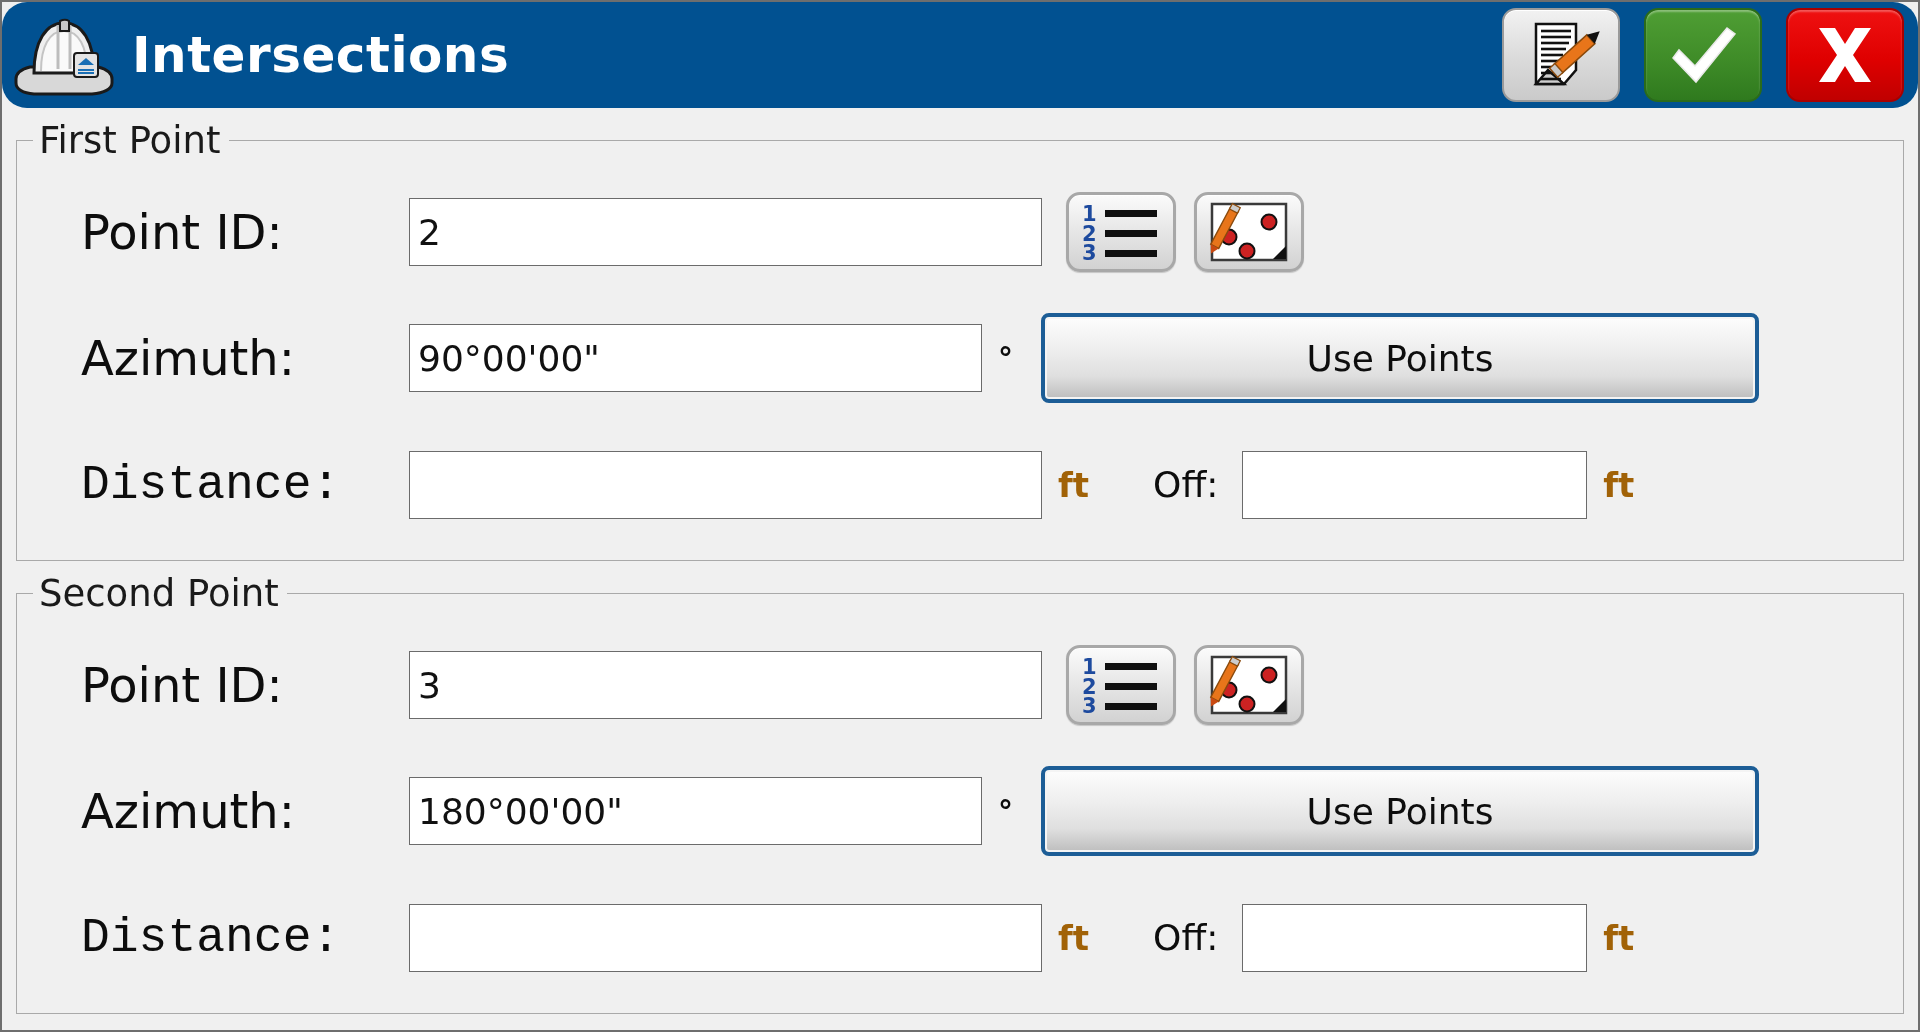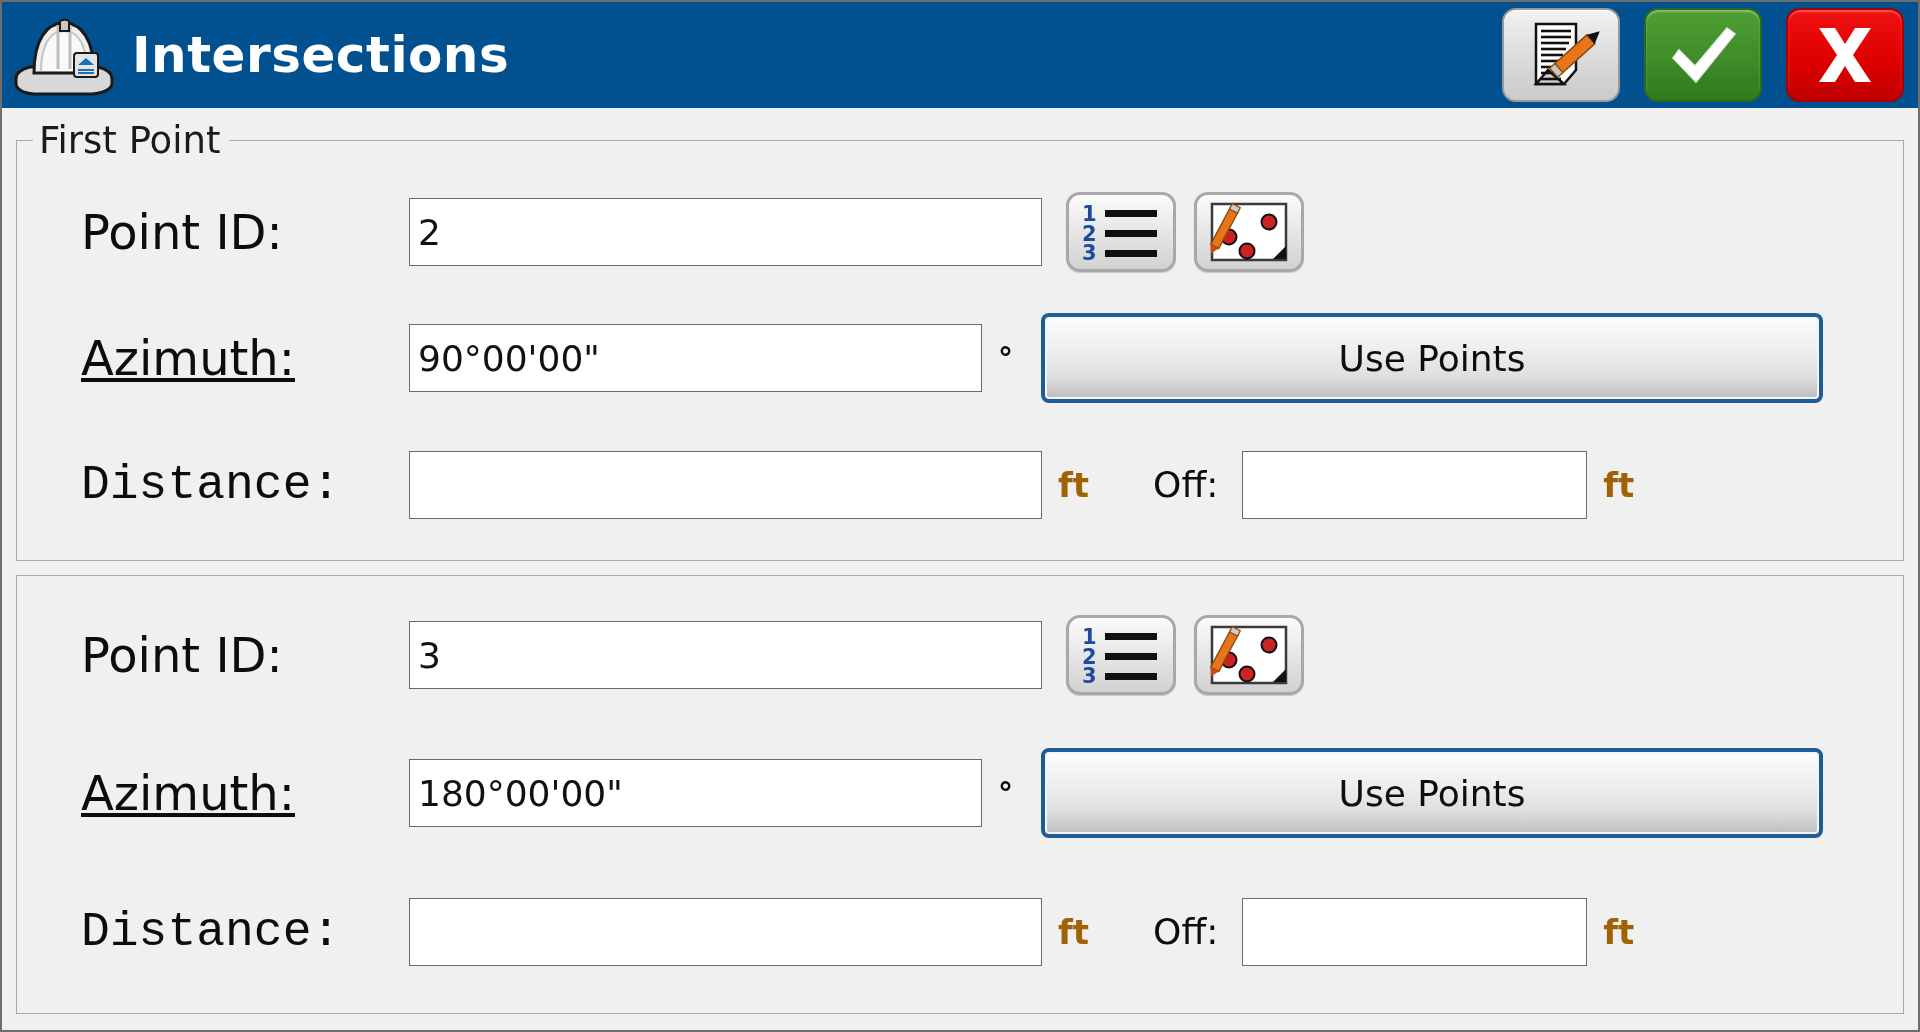--- a/index.html
+++ b/index.html
@@ -30,20 +30,21 @@
   
   .titlebar {
     position: relative;
     height: 106px;
     flex: 0 0 106px;
     background: #015191;
     display: flex;
     align-items: center;
     padding: 0 10px 0 6px;
     box-sizing: border-box;
+    border-radius: 25px;
   }
   .hat-icon {
     width: 112px;
     height: 96px;
     flex: 0 0 112px;
     position: relative;
   }
   .title-text {
     color: #ffffff;
     font-size: 50px;
@@ -122,21 +123,21 @@
     display: flex;
     align-items: center;
     height: 80px;
   }
   .lbl {
     font-size: 48px;
     color: #0d0d0d;
     white-space: nowrap;
   }
   .lbl-pointid { width: 380px; padding-left: 52px; box-sizing: border-box; }
-  .lbl-azimuth { width: 380px; padding-left: 52px; box-sizing: border-box; text-decoration: underline; }
+  .lbl-azimuth { width: 380px; padding-left: 52px; box-sizing: border-box; }
   .lbl-distance { width: 380px; padding-left: 52px; box-sizing: border-box; font-family: Liberation Mono, monospace; }
 
   .field {
     background: #ffffff;
     border: 1px solid #6b6b6b;
     box-sizing: border-box;
     height: 68px;
     display: flex;
     align-items: center;
     padding: 0 8px;
@@ -185,21 +186,21 @@
     align-items: center;
     justify-content: center;
     box-shadow: inset 0 1px 0 #ffffff, 0 1px 1px rgba(0,0,0,.18);
     position: relative;
   }
   .iconbtn.first { margin-left: 24px; }
 
   
   .usepoints {
     margin-left: 28px;
-    width: 782px;
+    width: 718px;
     height: 90px;
     box-sizing: border-box;
     border: 4px solid #1c5d96;
     border-radius: 8px;
     background: linear-gradient(180deg,#fdfdfd 0%,#eeeeee 40%,#dfdfdf 72%,#bdbdbd 100%);
     display: flex;
     align-items: center;
     justify-content: center;
     font-size: 36px;
     color: #0d0d0d;
@@ -322,20 +323,21 @@
         <div class="field field-distance" placeholder=""></div>
         <div class="unit">ft</div>
         <div class="off-lbl">Off:</div>
         <div class="field field-off" placeholder=""></div>
         <div class="unit">ft</div>
         <div class="spacer-flex"></div>
       </div>
     </fieldset>
 
     <fieldset class="group">
+      <legend>Second Point</legend>
 
       <div class="row">
         <div class="lbl lbl-pointid">Point ID:</div>
         <div class="field field-pointid" placeholder="">3</div>
 
         <div class="iconbtn first">
           <svg width="82" height="58" viewBox="0 0 82 58">
             <text x="2" y="18" font-family="DejaVu Sans, sans-serif" font-size="21" font-weight="bold" fill="#1d4a9e">1</text>
             <text x="2" y="38" font-family="DejaVu Sans, sans-serif" font-size="21" font-weight="bold" fill="#1d4a9e">2</text>
             <text x="2" y="57" font-family="DejaVu Sans, sans-serif" font-size="21" font-weight="bold" fill="#1d4a9e">3</text>

